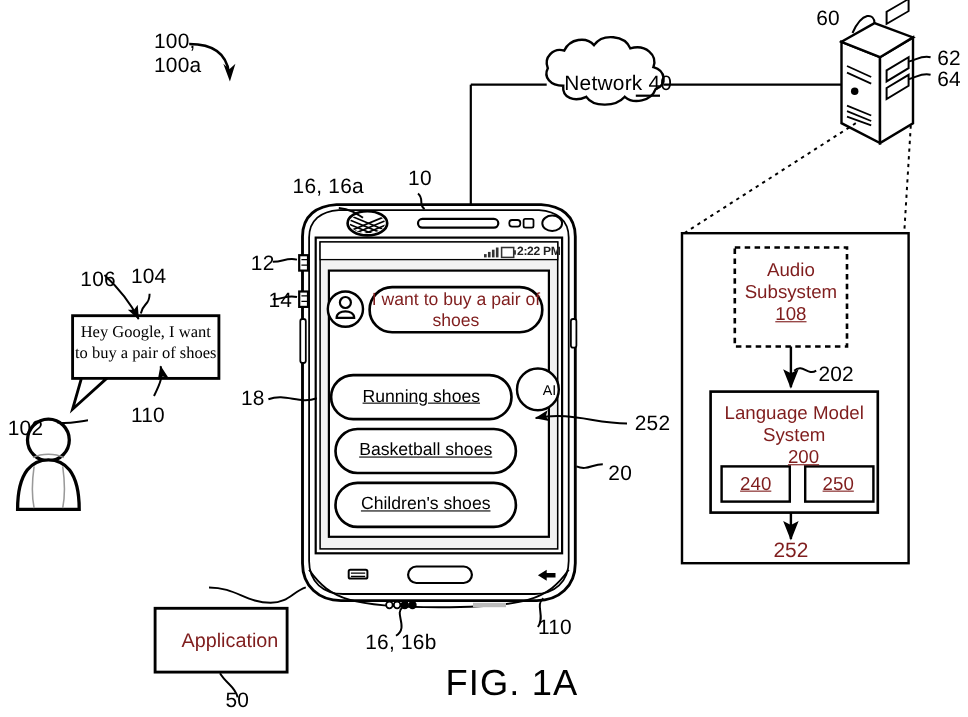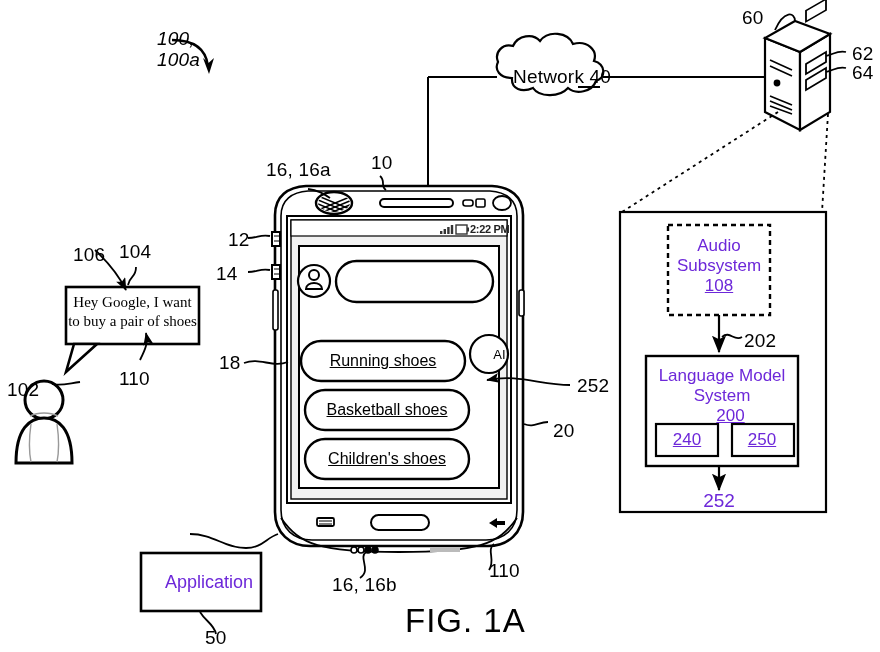--- a/index.html
+++ b/index.html
@@ -32,21 +32,21 @@
     line-height: 1.12;
     letter-spacing: 0.2px;
   }
   .u { text-decoration: underline; }
   .boxtext {
     position: absolute;
     text-align: center;
     font-family: "Liberation Sans", sans-serif;
     font-size: 17px;
     line-height: 1.18;
-    color: #6d28d9;
+    color: #7f1d1d;
     white-space: pre-line;
   }
   .bubbletext {
     position: absolute;
     text-align: center;
     font-family: "Liberation Serif", serif;
     font-size: 15px;
     line-height: 1.25;
     color: #000;
   }
@@ -326,49 +326,51 @@
       <path d="M190,534 C214,534 224,548 246,548 C262,548 266,538 278,534"></path>
 
       <path d="M200,612 C206,622 214,624 216,634"></path>
     </g>
 
     <g>
       <rect x="141" y="553" width="120" height="58" fill="#ffffff" stroke="#000" stroke-width="2.6"></rect>
     </g>
   </svg>
 
-  <div class="lbl" style="left:157px; top:28px;font-style:italic;">100,
+  <div class="lbl" style="left:140px; top:28px;">100,
 100a</div>
 
   <div class="lbl" style="left:73px; top:244px;">106</div>
 
   <div class="lbl" style="left:119px; top:241px;text-align:right;">104</div>
 
   <div class="lbl" style="left:119px; top:368px;">110</div>
 
   <div class="lbl" style="left:7px; top:379px;">102</div>
 
   <div class="bubbletext" style="left:68px; top:293px; width:129px;">Hey Google, I want to
 buy a pair of shoes</div>
 
   <div class="lbl" style="left:228px; top:229px;">12</div>
-  <div class="lbl" style="left:216px; top:263px;">14</div>
+  <div class="lbl" style="left:244px; top:263px;">14</div>
   <div class="lbl" style="left:219px; top:352px;">18</div>
 
   <div class="lbl" style="left:266px; top:159px;">16, 16a</div>
   <div class="lbl" style="left:371px; top:152px;">10</div>
 
   <div class="lbl" style="left:332px; top:574px;">16, 16b</div>
   <div class="lbl" style="left:489px; top:560px;">110</div>
 
   <div class="lbl" style="left:577px; top:375px;">252</div>
   <div class="lbl" style="left:553px; top:420px;">20</div>
 
   <div class="statustime" style="left:470px; top:223px;">2:22 PM</div>
 
+  <div class="boxtext" style="left:338px; top:264px; width:153px; font-size:16px; line-height:1.18;">I want to buy a pair of
+shoes</div>
 
   <div class="aitext" style="left:470px; top:347px; width:59px;">AI</div>
 
   <div style="position:absolute; left:305px; top:401px; width:164px;">
     <div class="chiptext" style="position:static;">Basketball shoes</div>
   </div>
   <div style="position:absolute; left:301px; top:352px; width:164px;">
     <div class="chiptext" style="position:static;">Running shoes</div>
   </div>
   <div style="position:absolute; left:305px; top:450px; width:164px;">

